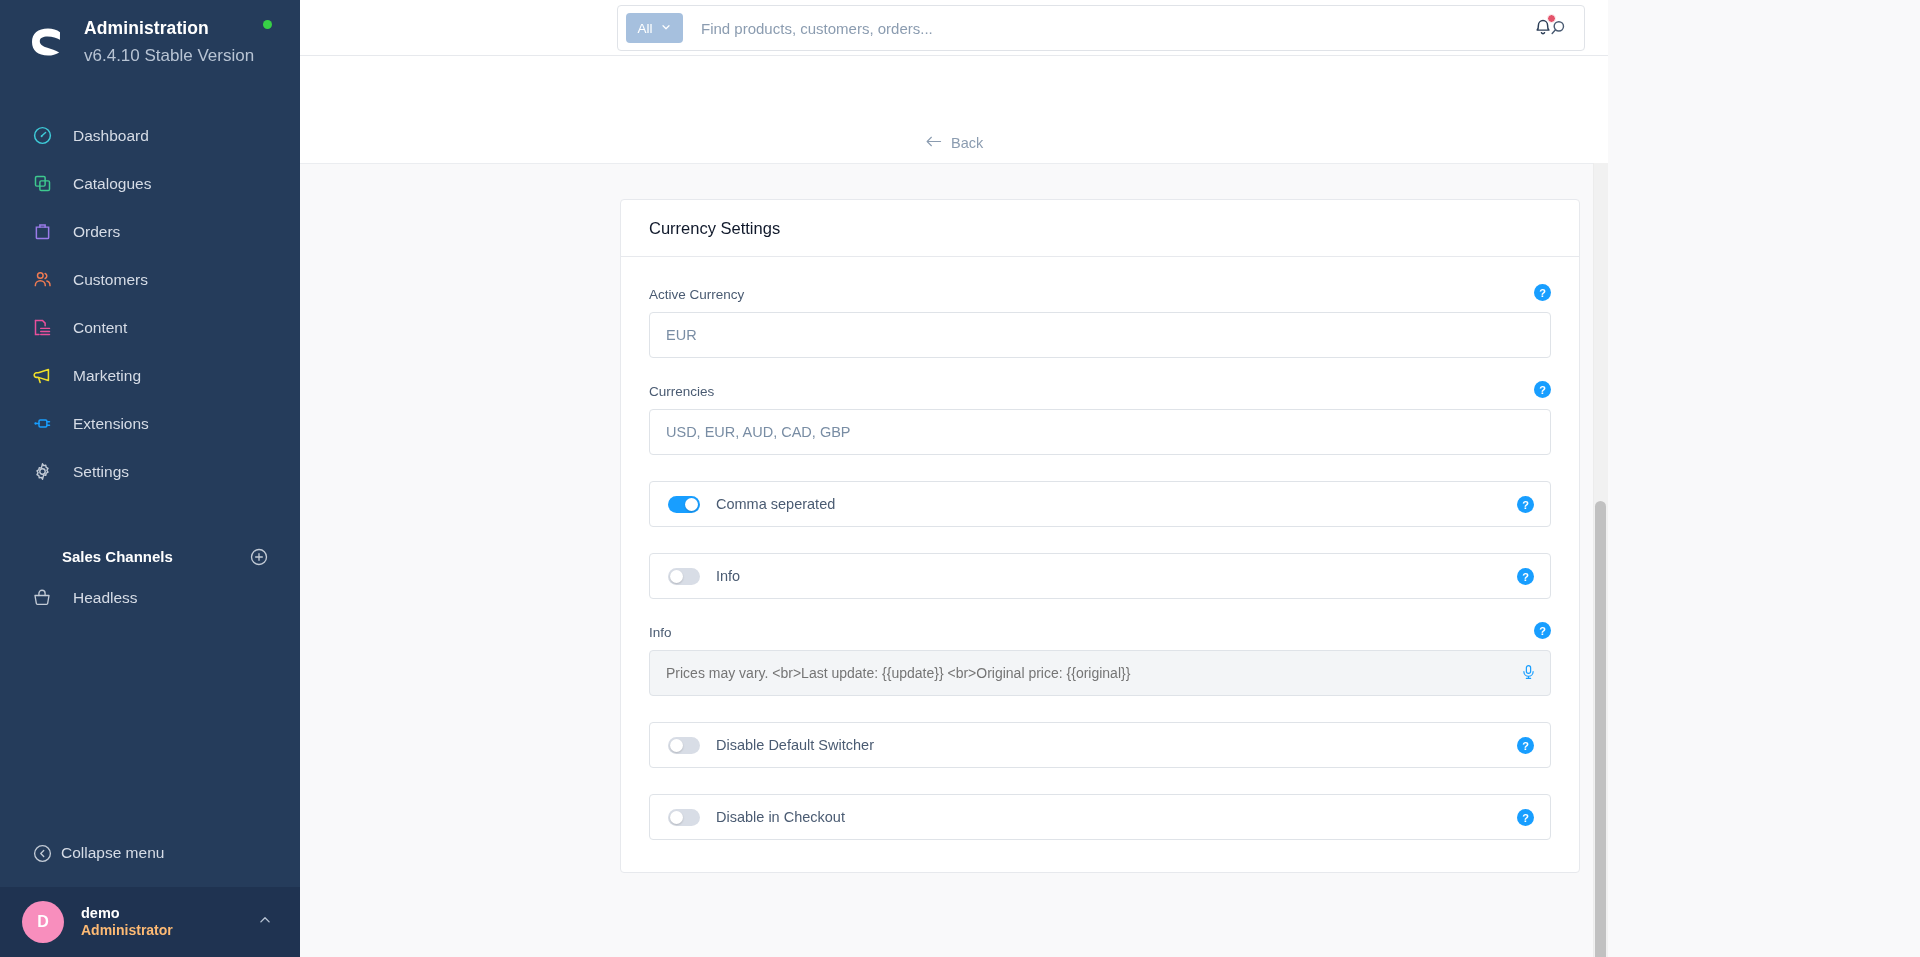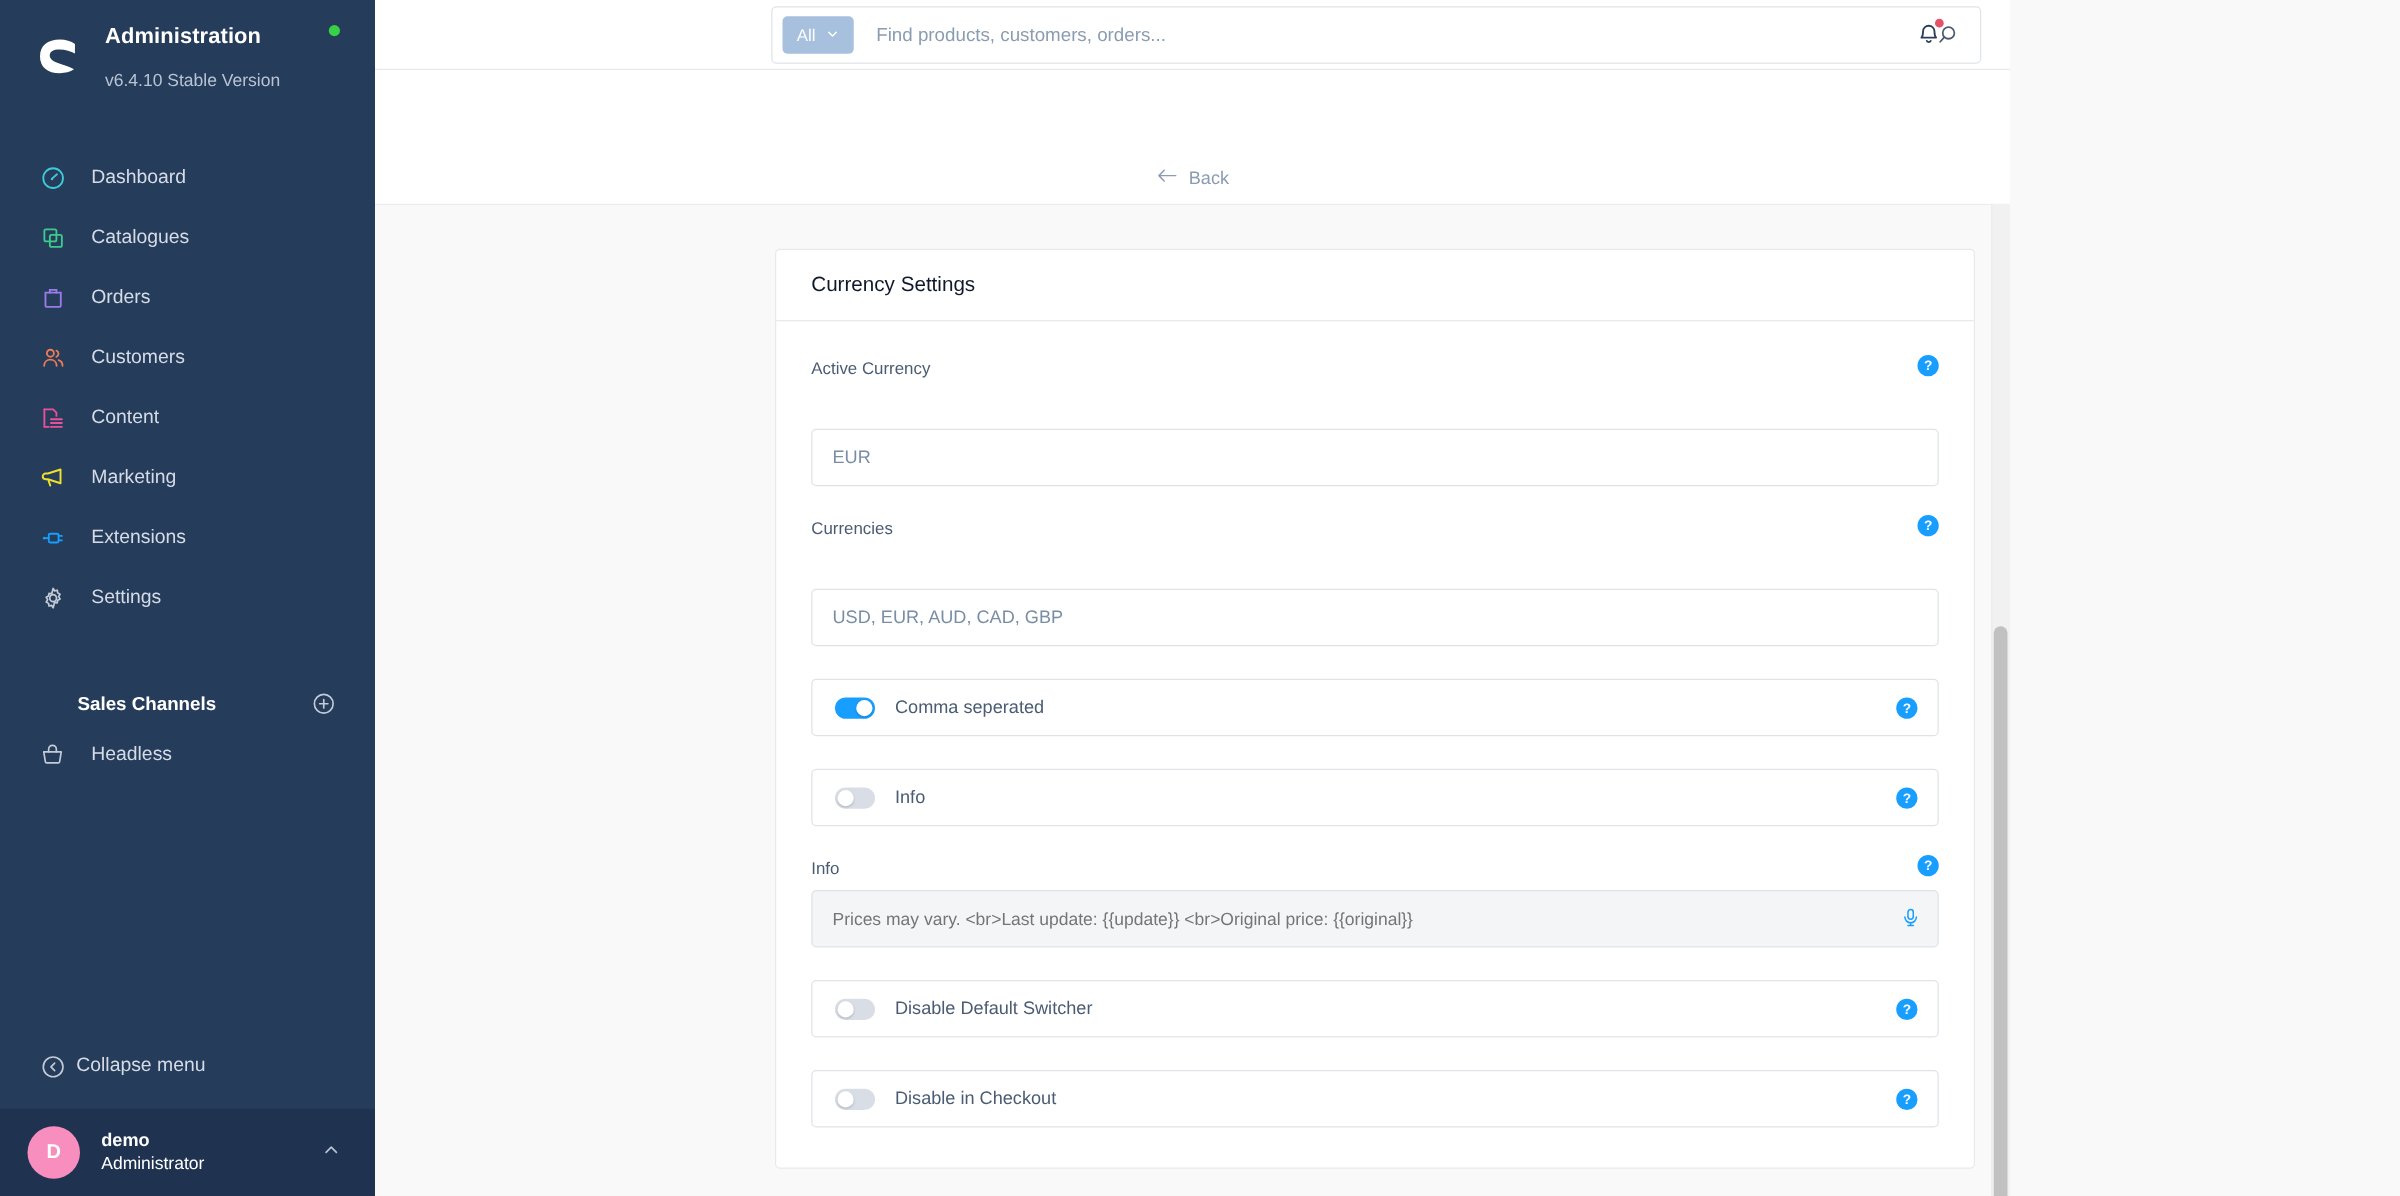--- a/index.html
+++ b/index.html
@@ -21,21 +21,21 @@
   }
   .brand {
     display: flex; align-items: center;
     padding: 18px 0 18px 28px;
     gap: 16px;
     position: relative;
   }
   .brand-logo { width: 40px; height: 40px; flex: 0 0 40px; }
   .brand-text { display: flex; flex-direction: column; line-height: 1.15; }
   .brand-title { color: #fff; font-size: 17.5px; font-weight: bold; letter-spacing: .1px;}
-  .brand-version { color: #b8c4d4; font-size: 14px; margin-top: 18px; }
+  .brand-version { color: #b8c4d4; font-size: 17px; margin-top: 8px; }
   .brand-dot {
     position: absolute; right: 28px; top: 20px;
     width: 9px; height: 9px; border-radius: 50%;
     background: #37d046;
   }
 
   .nav { margin-top: 28px; }
   .nav-item {
     display: flex; align-items: center;
     height: 48px; padding-left: 30px; gap: 19px;
@@ -73,21 +73,21 @@
     padding: 0 26px 0 22px; cursor: pointer;
   }
   .avatar {
     width: 42px; height: 42px; border-radius: 50%;
     background: #f88ebd; color: #fff;
     display:flex; align-items:center; justify-content:center;
     font-size: 16px; font-weight: bold; flex: 0 0 42px;
   }
   .user-meta { display:flex; flex-direction:column; line-height:1.25; flex:1 1 auto; }
   .user-name { color: #fff; font-size: 14.5px; font-weight: bold; }
-  .user-role { color: #ffffff; font-size: 14px; font-weight: normal; }
+  .user-role { color: #fdba74; font-size: 14px; font-weight: bold; }
 
   
   .main { flex: 1 1 auto; height: 957px; position: relative; background:#f9f9fa; overflow:hidden; }
 
   .topbar {
     height: 56px; background: #fff;
     border-bottom: 1px solid #e7e9ed;
     display:flex; align-items:center; position:relative;
   }
   .search-wrap {
@@ -148,21 +148,21 @@
   }
   .card-title { font-size: 16.5px; color:#10192b; }
   .card-body { padding: 30px 28px 32px 28px; }
 
   .field { margin-bottom: 26px; position:relative; }
   .field-label { font-size: 13.5px; color:#4a5b72; display:block; margin-bottom: 10px; }
   .field-input {
     width: 100%; height: 46px;
     border:1px solid #dfe3e8; border-radius: 4px;
     padding: 0 16px; font-size: 14.5px; color:#4a5b72;
-    outline:none; font-family:"Liberation Sans", sans-serif; background:#fff;margin-top:31px;
+    outline:none; font-family:"Liberation Sans", sans-serif; background:#fff;
   }
   .field-input::placeholder { color:#798da4; }
   .help-icon {
     position:absolute; right: 0; top: -3px;
     width: 17px; height: 17px; border-radius:50%;
     background:#189eff; color:#fff; font-size: 11px; font-weight:bold;
     display:flex; align-items:center; justify-content:center; cursor:pointer;
   }
 
   .switch-row {

